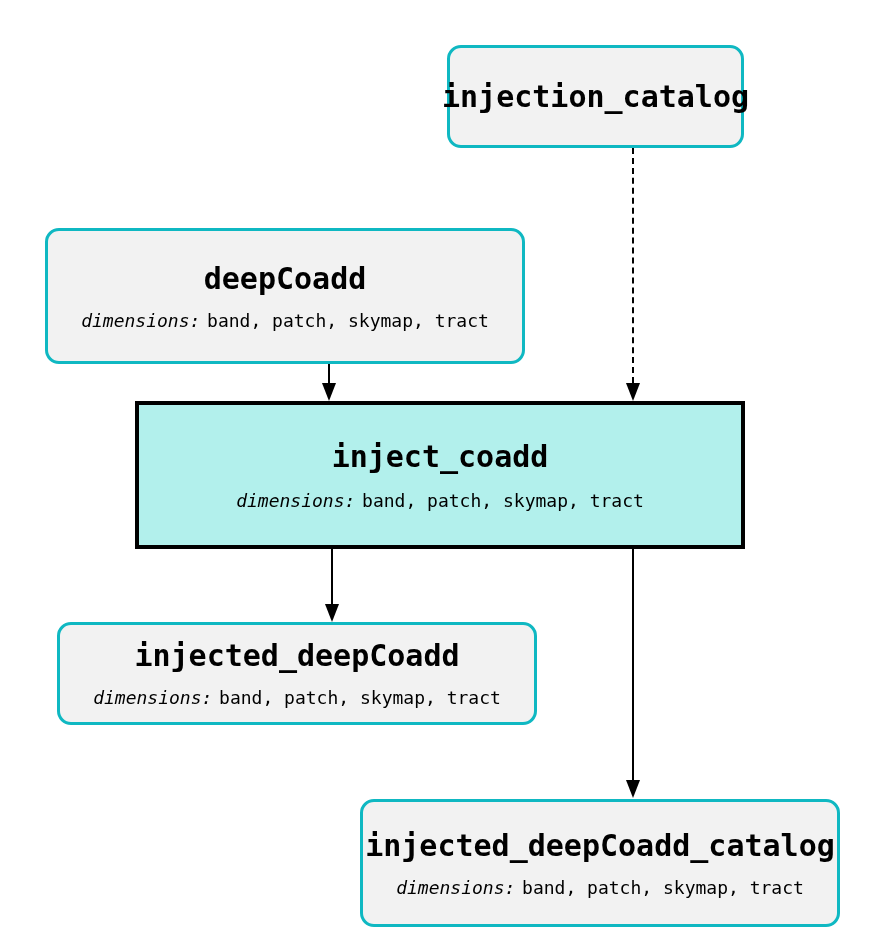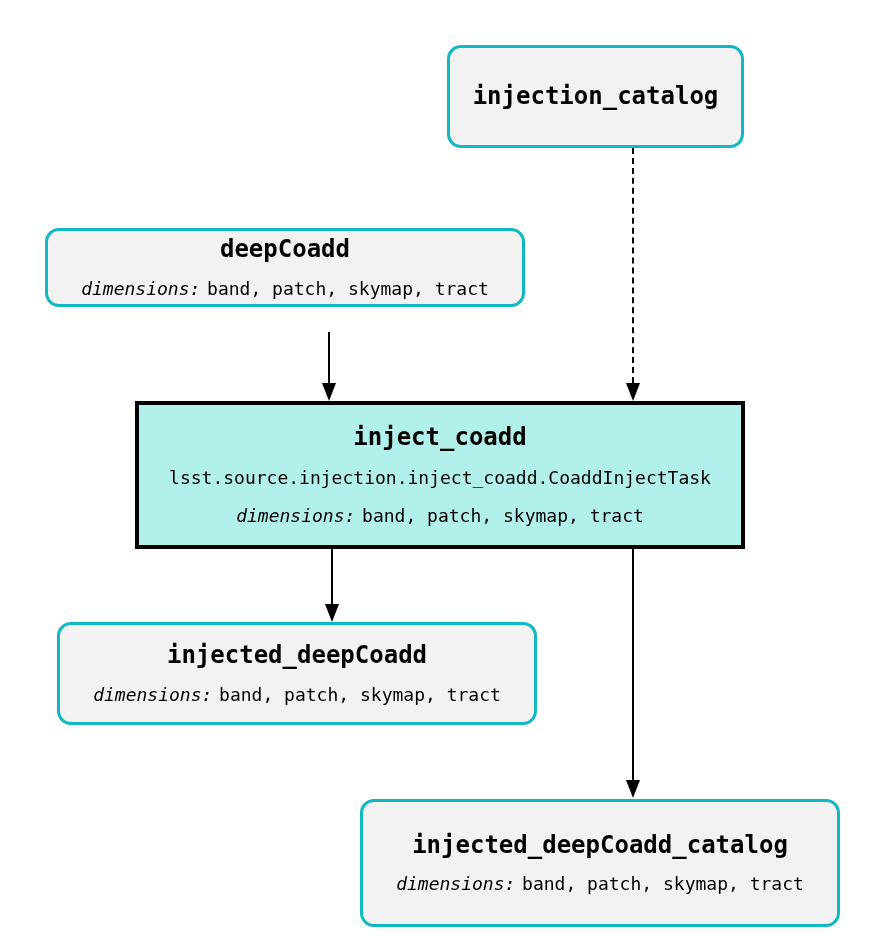--- a/index.html
+++ b/index.html
@@ -33,34 +33,34 @@
     border-radius: 14px;
   }
   .node.task {
     background: var(--task-fill, #b2f0ec);
     border: 4px solid var(--task-border, #000000);
     border-radius: 0;
     gap: 18px;
   }
   .node-title {
     font-weight: bold;
-    font-size: 24px;
+    font-size: 30px;
     line-height: 1.1;
   }
   .node-sub {
     font-size: 18px;
     line-height: 1.1;
   }
   .dims-label {
     font-style: italic;
     margin-right: 0.62ch;
   }
 
   #node-injection-catalog        { left: 447px; top: 45px;  width: 297px; height: 103px; }
-  #node-deepCoadd                { left: 45px;  top: 228px; width: 480px; height: 79px; }
+  #node-deepCoadd                { left: 45px;  top: 228px; width: 480px; height: 136px; }
   #node-inject-coadd             { left: 135px; top: 401px; width: 610px; height: 148px; }
   #node-injected-deepCoadd       { left: 45px;  top: 622px; width: 480px; height: 103px; margin-left: 12px; }
   #node-injected-deepCoadd-catalog { left: 360px; top: 799px; width: 480px; height: 128px; }
 
   
   .edge-line {
     position: absolute;
     width: 0;
   }
   .edge-line.solid  { border-left: 2px solid var(--edge-color, #000000); }
@@ -109,21 +109,20 @@
 
   <div class="node dataset" id="node-deepCoadd">
     <div class="node-title">deepCoadd</div>
     <div class="node-sub">
       <span class="dims-label">dimensions:</span><span class="dims-value">band, patch, skymap, tract</span>
     </div>
   </div>
 
   <div class="node task" id="node-inject-coadd">
     <div class="node-title">inject_coadd</div>
-    <div class="node-sub">lsst.source.injection.inject_coadd.CoaddInjectTask</div>
     <div class="node-sub">
       <span class="dims-label">dimensions:</span><span class="dims-value">band, patch, skymap, tract</span>
     </div>
   </div>
 
   <div class="node dataset" id="node-injected-deepCoadd">
     <div class="node-title">injected_deepCoadd</div>
     <div class="node-sub">
       <span class="dims-label">dimensions:</span><span class="dims-value">band, patch, skymap, tract</span>
     </div>

